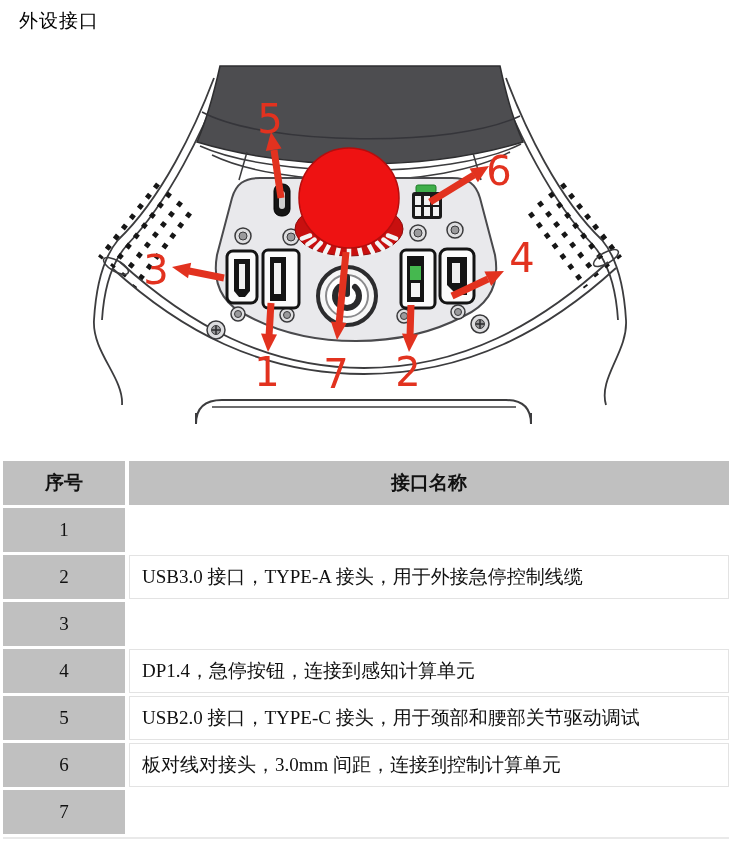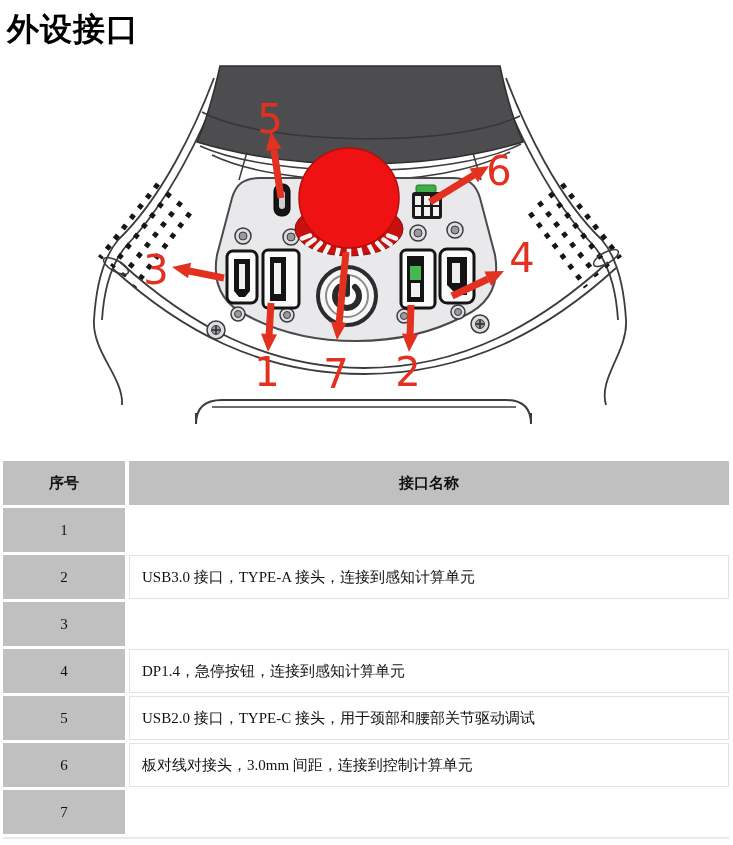--- a/index.html
+++ b/index.html
@@ -2,32 +2,32 @@
 <html><head>
 <meta charset="utf-8">
 <style>
   html,body{margin:0;padding:0;}
   body{
     width:733px;height:845px;position:relative;background:#ffffff;
     font-family:"Liberation Serif","DejaVu Serif",serif;color:#111;
     overflow:hidden;
   }
   .page-title{
-    position:absolute;left:7px;top:8px;margin:0;
-    font-size:32px;font-weight:bold;letter-spacing:1px;color:#000;
+    position:absolute;left:19px;top:8px;margin:0;
+    font-size:19px;font-weight:normal;letter-spacing:1px;color:#000;
   }
   .figure-wrap{position:absolute;left:0;top:60px;width:733px;height:400px;}
   svg text.callout{
     font-family:"DejaVu Sans","Liberation Sans",sans-serif;
     font-size:40px;fill:#e2321f;
   }
   
   .tbl{position:absolute;left:3px;top:461px;width:726px;}
   .tr{display:flex;height:44px;margin-bottom:3px;}
-  .td{box-sizing:border-box;font-size:15px;}
+  .td{box-sizing:border-box;font-size:19px;}
   .col-num{
     width:122px;background:#c0c0c0;display:flex;
     align-items:center;justify-content:center;flex:none;
   }
   .colgap{width:4px;flex:none;background:#ffffff;}
   .col-name{
     flex:1;background:#ffffff;display:flex;align-items:center;
     padding-left:12px;border:1px solid #e3e3e3;
   }
   .thead .col-num,.thead .col-name{
@@ -240,21 +240,21 @@
     <div class="td col-name">接口名称</div>
   </div>
 
   <div class="tr">
     <div class="td col-num">1</div>
     <div class="colgap"></div>
   </div>
   <div class="tr">
     <div class="td col-num">2</div>
     <div class="colgap"></div>
-    <div class="td col-name">USB3.0 接口，TYPE-A 接头，连接到感知计算单元</div>
+    <div class="td col-name">USB3.0 接口，TYPE-A 接头，用于外接急停控制线缆</div>
   </div>
   <div class="tr">
     <div class="td col-num">3</div>
     <div class="colgap"></div>
   </div>
   <div class="tr">
     <div class="td col-num">4</div>
     <div class="colgap"></div>
     <div class="td col-name">DP1.4，急停按钮，连接到感知计算单元</div>
   </div>

